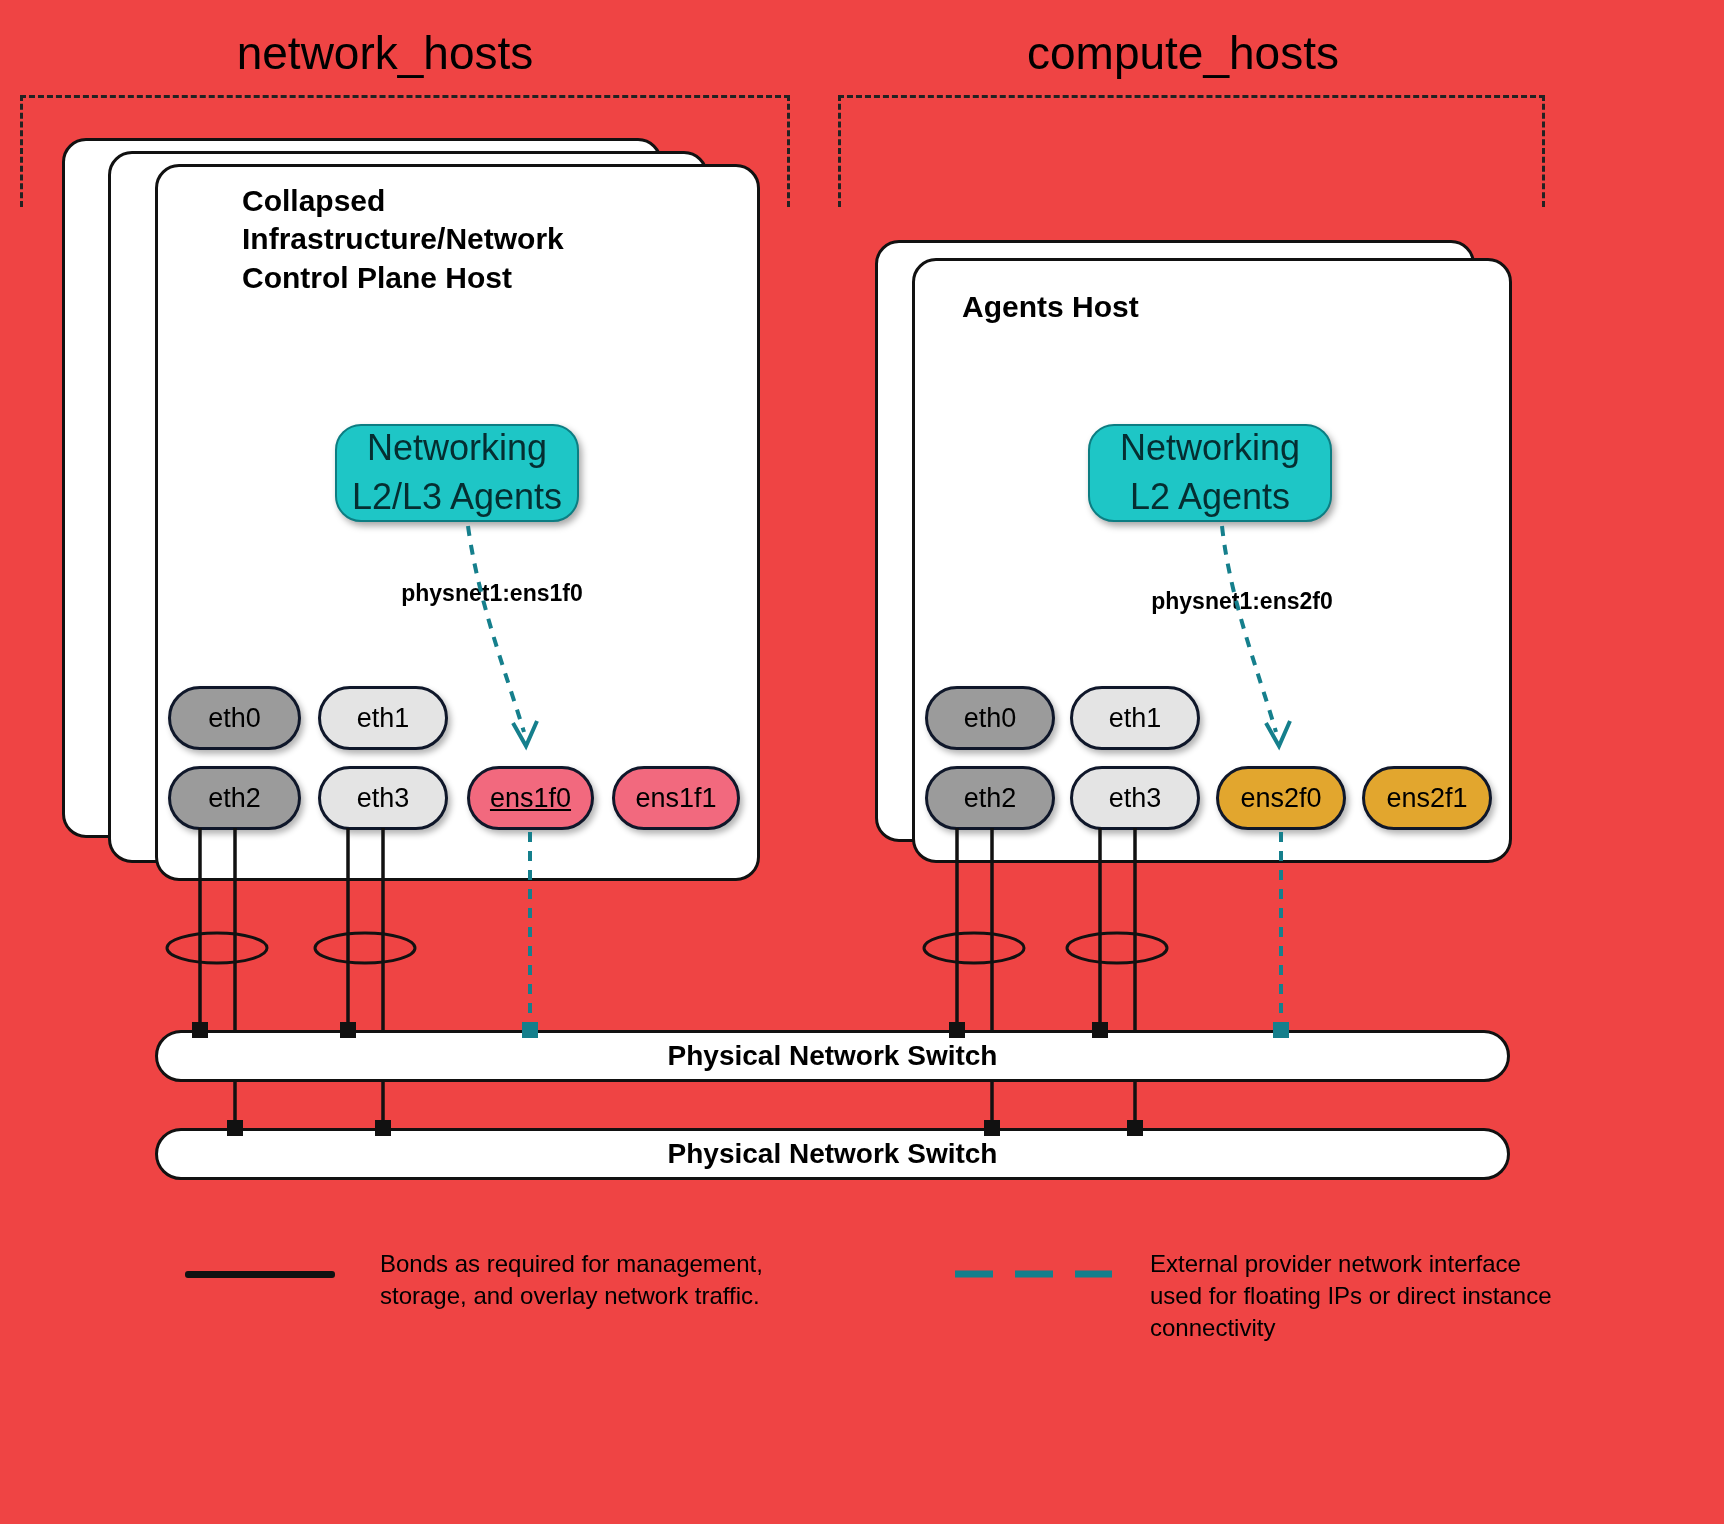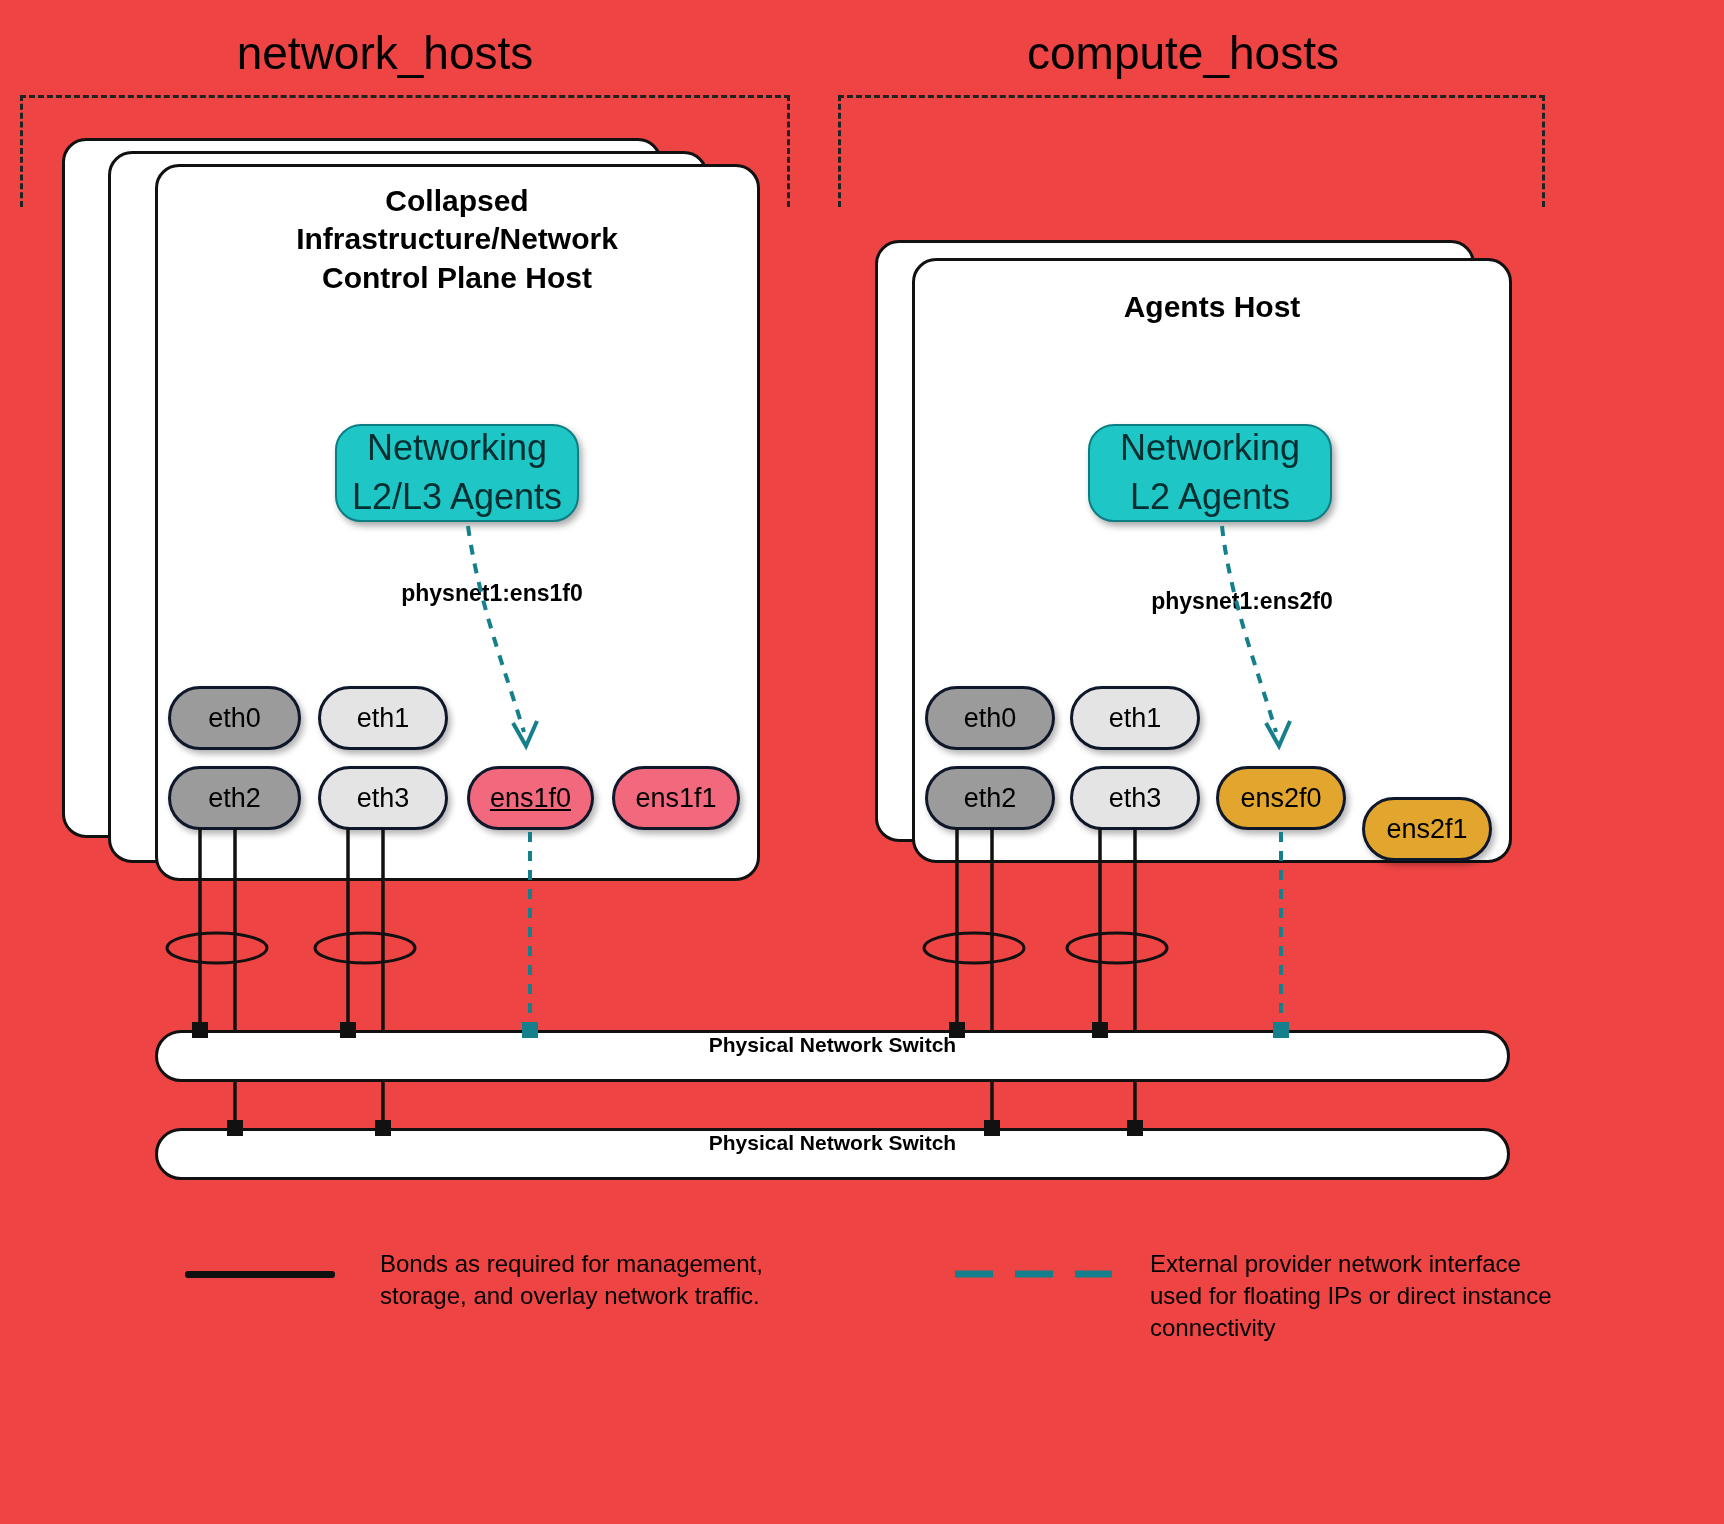--- a/index.html
+++ b/index.html
@@ -18,21 +18,21 @@
   #gb-left  { left:20px;  top:95px; width:770px; height:112px; }
   #gb-right { left:838px; top:95px; width:707px; height:112px; }
 
   .card { position:absolute; background:#fff; border:3px solid #111; border-radius:24px; z-index:1; }
   #lc-back  { left:62px;  top:138px; width:600px; height:700px; }
   #lc-mid   { left:108px; top:151px; width:600px; height:712px; }
   #lc-front { left:155px; top:164px; width:605px; height:717px; }
   #rc-back  { left:875px; top:240px; width:600px; height:602px; }
   #rc-front { left:912px; top:258px; width:600px; height:605px; }
 
-  .card-title { position:absolute; font-weight:bold; font-size:30px; line-height:1.28; text-align:center; z-index:2; }
+  .card-title { position:absolute; font-weight:bold; font-size:30px; line-height:1.28; text-align:left; z-index:2; }
   #lt { left:242px; top:182px; width:430px; }
   #rt { left:962px; top:288px; width:500px; }
 
   .agent { position:absolute; z-index:2; background:var(--teal); border:2px solid #0c7d82;
            border-radius:26px; display:flex; align-items:center; justify-content:center;
            text-align:center; font-size:36px; line-height:1.35; white-space:pre-line;
            color:#052e31; box-shadow:3px 4px 7px rgba(0,0,0,.35); }
   #agent-left  { left:335px;  top:424px; width:244px; height:98px; }
   #agent-right { left:1088px; top:424px; width:244px; height:98px; }
 
@@ -52,26 +52,26 @@
   #p-l-eth1   { left:318px;  top:686px; width:130px; }
   #p-l-eth2   { left:168px;  top:766px; width:133px; }
   #p-l-eth3   { left:318px;  top:766px; width:130px; }
   #p-l-ens1f0 { left:467px;  top:766px; width:127px;text-decoration:underline; }
   #p-l-ens1f1 { left:612px;  top:766px; width:128px; }
   #p-r-eth0   { left:925px;  top:686px; width:130px; }
   #p-r-eth1   { left:1070px; top:686px; width:130px; }
   #p-r-eth2   { left:925px;  top:766px; width:130px; }
   #p-r-eth3   { left:1070px; top:766px; width:130px; }
   #p-r-ens2f0 { left:1216px; top:766px; width:130px; }
-  #p-r-ens2f1 { left:1362px; top:766px; width:130px;margin-top:31px; }
+  #p-r-ens2f1 { left:1362px; top:766px; width:130px; }
 
   .switch { position:absolute; left:155px; width:1355px; height:52px; background:#fff;
             border:3px solid #111; border-radius:26px; z-index:4;
-            display:flex; justify-content:center;
-            font-weight:bold; font-size:21px; }
+            display:flex; align-items:center; justify-content:center;
+            font-weight:bold; font-size:28px; }
   #switch1 { top:1030px; }
   #switch2 { top:1128px; }
 
   .stroke-dark { stroke:#111; }
   .teal-stroke { stroke:var(--teal_dark); }
   .teal-fill   { fill:var(--teal_dark); }
   .black-fill  { fill:#111; }
 
   .legend-text { position:absolute; font-size:24px; line-height:1.33; z-index:2; }
   #legend-bond-line { position:absolute; left:185px; top:1271px; width:150px; height:7px;

